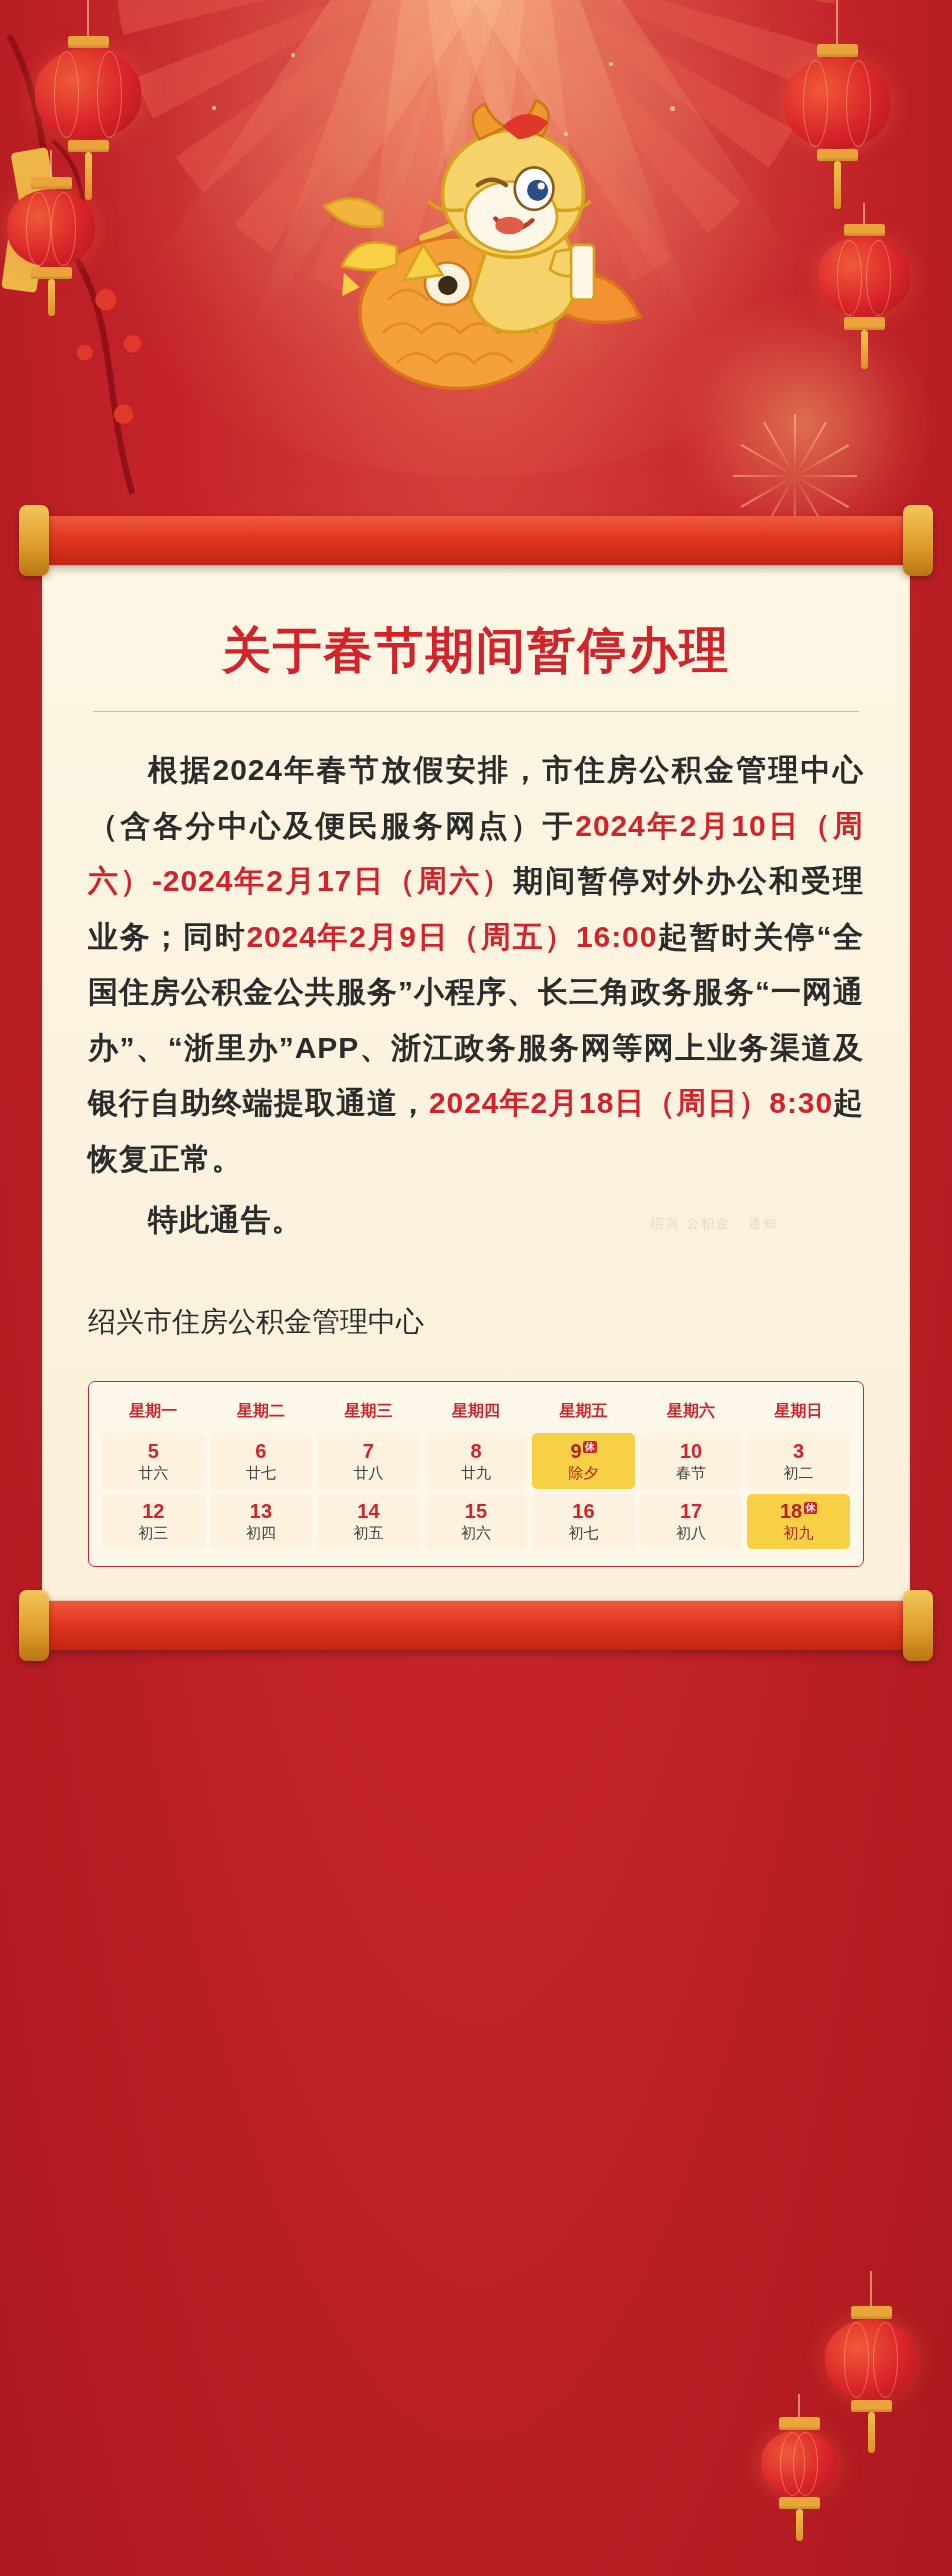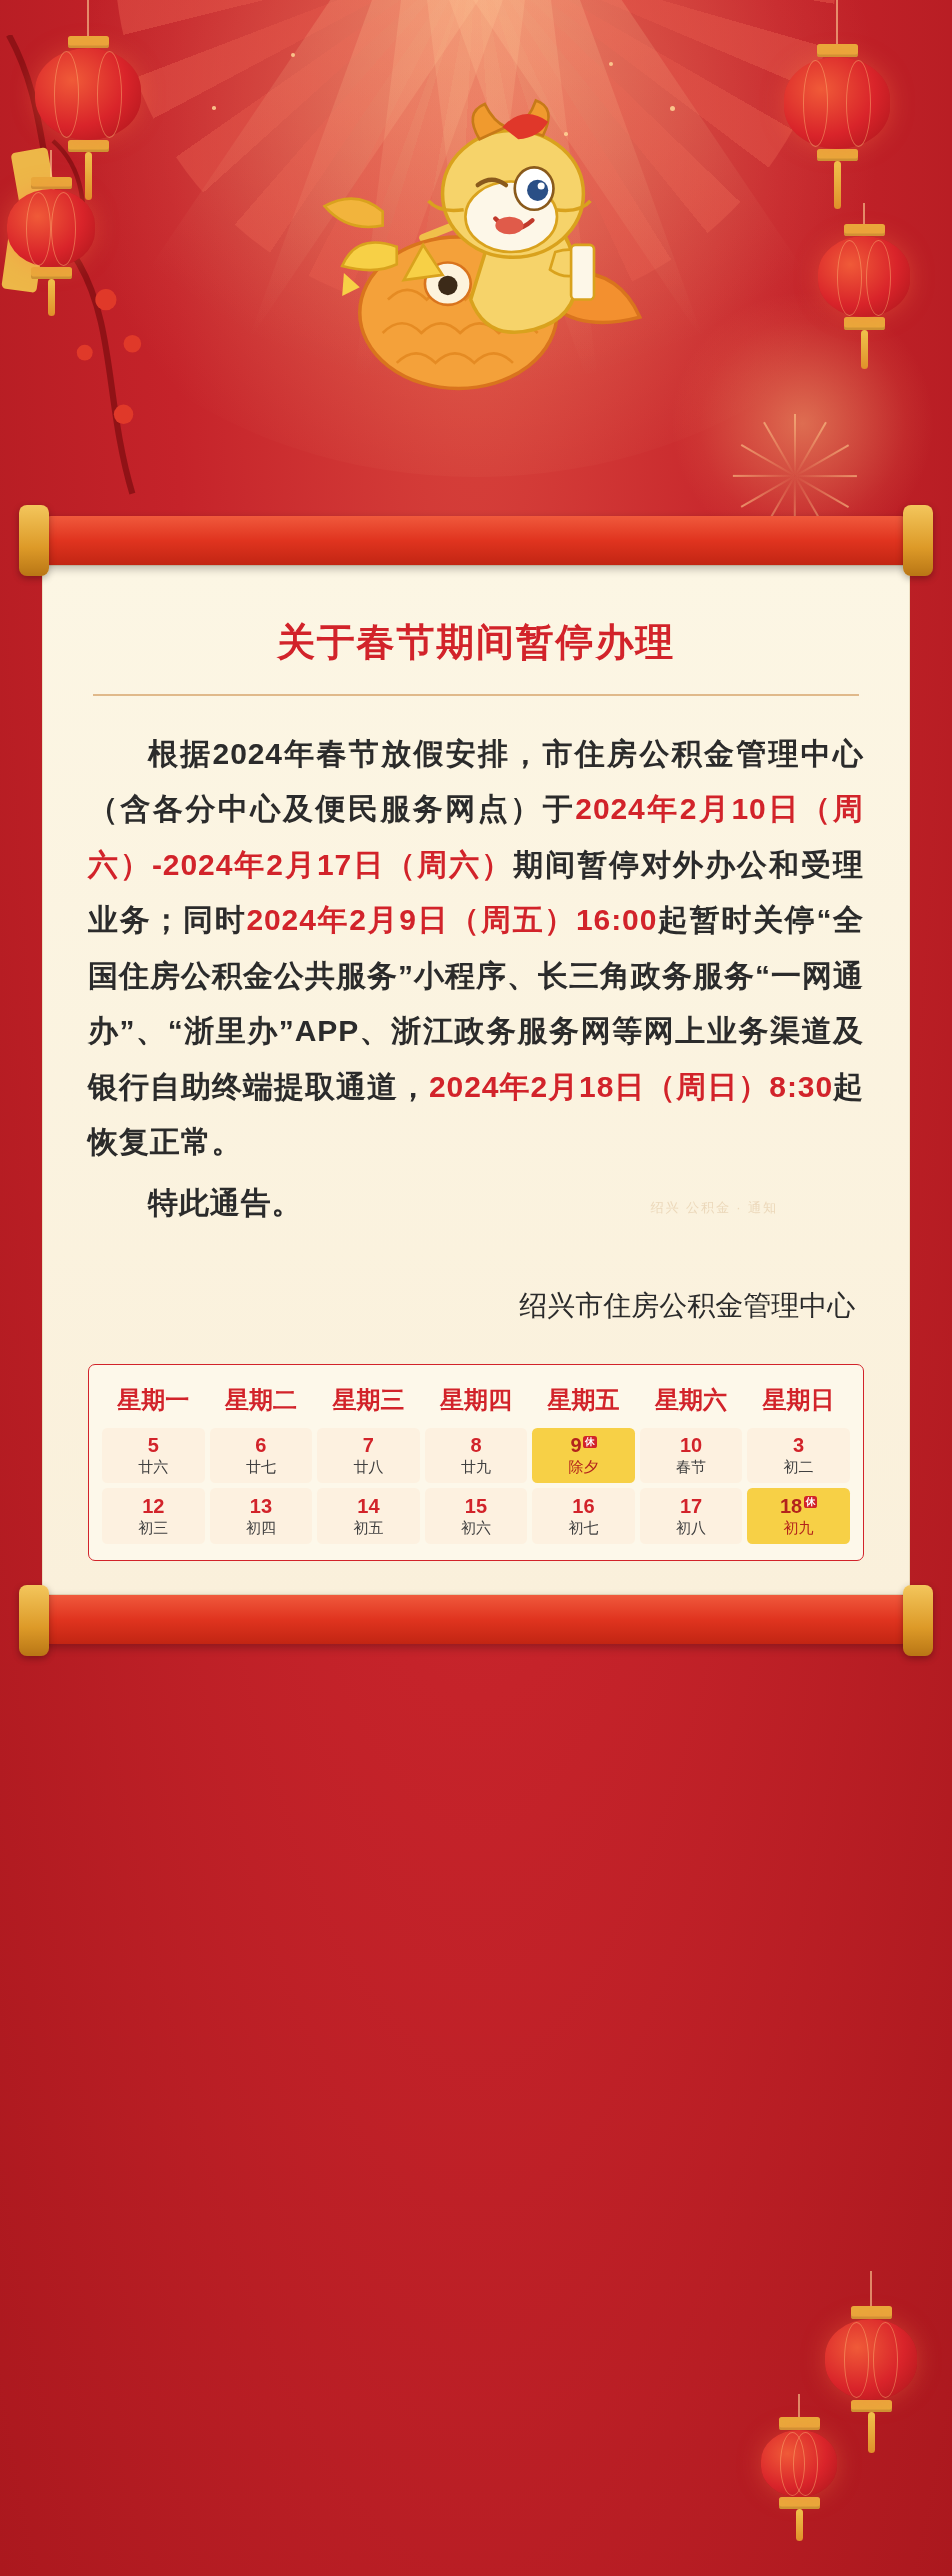--- a/index.html
+++ b/index.html
@@ -87,46 +87,46 @@
     box-shadow:0 2.6px 7px rgba(0,0,0,.3);
   }
   .rod .knob.l{left:-23px;}
   .rod .knob.r{right:-23px;}
   .paper{
     background:linear-gradient(to bottom,#fcf6e4,#faf0db);
     padding:49px 46px 34px 46px;
     box-shadow:0 0 0 0.9px rgba(190,150,90,.25) inset;
   }
   .title{
-    color:#d2232a;font-size:38px;font-weight:bold;line-height:1.5;text-align:center;
+    color:#d2232a;font-size:49px;font-weight:bold;line-height:1.5;text-align:center;
     letter-spacing:1.8px;
   }
   .rule{height:1.8px;background:#e0b98a;margin:23px 5.3px 30px 5.3px;}
   .body-text{
     color:#2b2b2b;font-size:30px;line-height:1.85;text-align:justify;
     text-align-last:left;letter-spacing:0.9px;
   }
   .body-text p{margin:0 0 5.3px 0;text-indent:2em;font-weight:bold;}
   .red{color:#d2232a;}
   .sign{
-    margin-top:51px;text-align:right;color:#2b2b2b;font-size:28px;line-height:1.7;
+    margin-top:51px;text-align:left;color:#2b2b2b;font-size:28px;line-height:1.7;
     padding-right:8.8px;
   }
   .watermark{
     position:absolute;right:132px;margin-top:-85px;color:rgba(210,170,120,.35);
     font-size:13.2px;letter-spacing:1.8px;
   }
   
   .calendar{
     margin-top:35px;border:1.8px solid #d2232a;border-radius:7px;
     padding:12.3px 10.6px 14px 10.6px;background:#fdf8ea;
   }
   table{width:100%;border-collapse:collapse;}
   th{
-    color:#d2232a;font-size:24px;font-weight:bold;padding:7px 0 8.8px 0;
+    color:#d2232a;font-size:16px;font-weight:bold;padding:7px 0 8.8px 0;
   }
   td{padding:2.6px;}
   .cell{
     border-radius:5.3px;padding:5.3px 0 7px 0;text-align:center;background:#fdf1e0;
   }
   .cell .d{font-size:20px;font-weight:bold;color:#d2232a;line-height:1.25;}
   .cell .l{font-size:15px;color:#404040;line-height:1.2;}
   .cell.holiday{background:#f7d046;}
   .cell.holiday .d,.cell.holiday .l{color:#b3231c;}
   .cell .badge{

